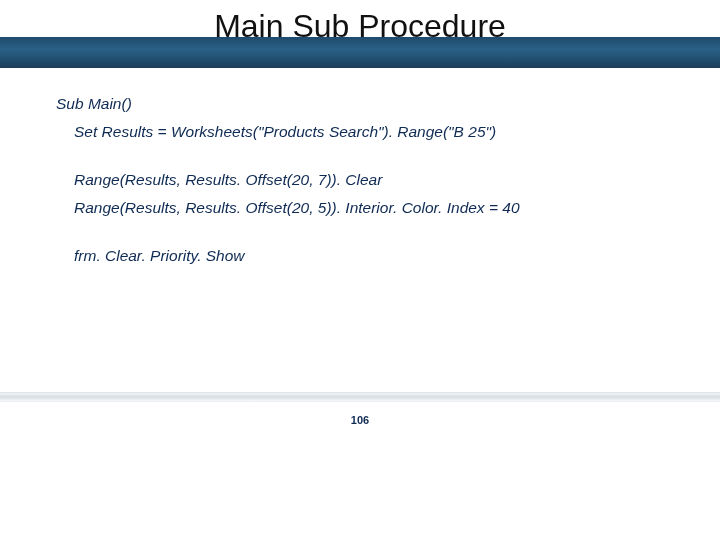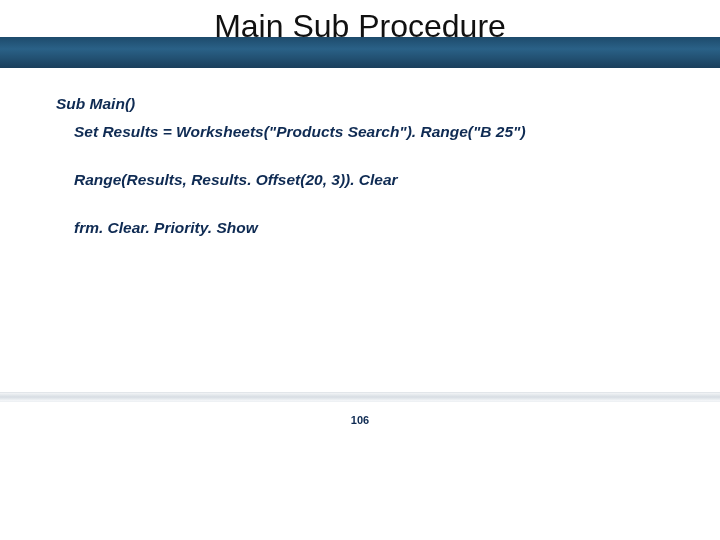--- a/index.html
+++ b/index.html
@@ -42,21 +42,21 @@
   }
   .body {
     position: absolute;
     top: 92px;
     left: 56px;
     width: 610px;
     color: #0f2b53;
     font-size: 15.5px;
     line-height: 1.55;
     font-style: italic;
-    font-weight: bold;
+    font-weight: normal;
   }
   .indent {
     padding-left: 18px;
   }
   .para {
     margin-bottom: 4px;
   }
   .gap {
     height: 20px;
   }
@@ -90,21 +90,22 @@
 
 <div class="slide">
 
   <div class="title-band"></div>
   <div class="title-text">Main Sub Procedure</div>
 
   <div class="body">
     <div class="para">Sub Main()</div>
     <div class="para indent">Set Results = Worksheets("Products Search"). Range("B 25")</div>
     <div class="gap"></div>
-    <div class="para indent">Range(Results, Results. Offset(20, 3)). Clear</div>
+    <div class="para indent">Range(Results, Results. Offset(20, 7)). Clear</div>
+    <div class="para indent">Range(Results, Results. Offset(20, 5)). Interior. Color. Index = 40</div>
     <div class="gap"></div>
     <div class="para indent">frm. Clear. Priority. Show</div>
   </div>
 
   <div class="footer-rule"></div>
   <div class="page-num">106</div>
 
 </div>
 
 </body></html>

